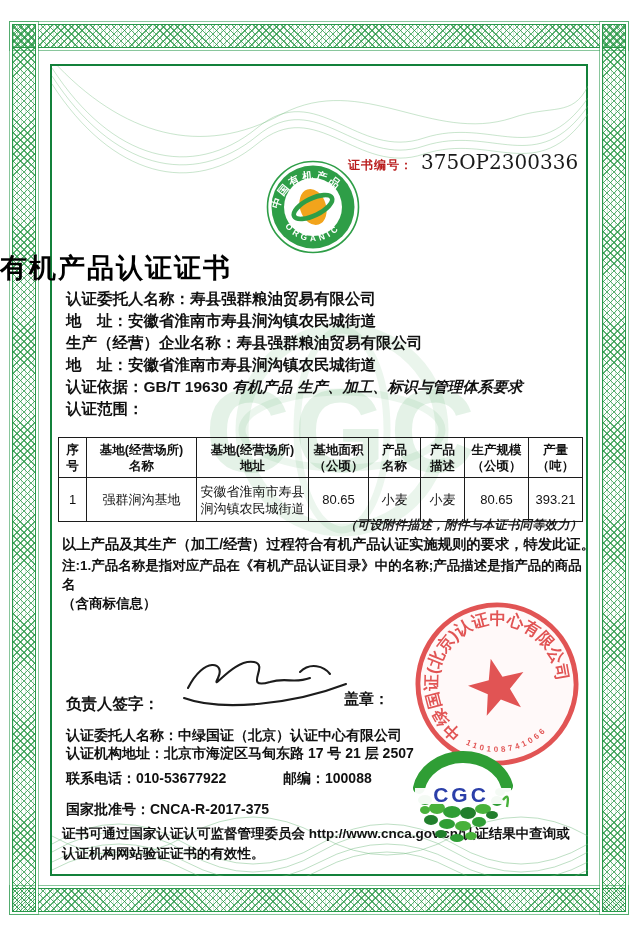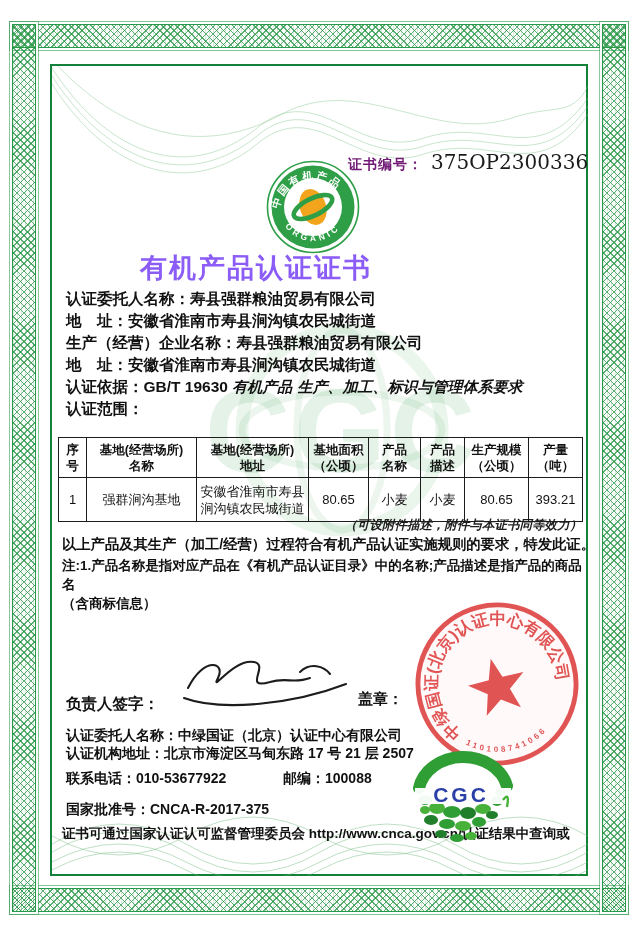--- a/index.html
+++ b/index.html
@@ -27,44 +27,44 @@
     position:absolute; z-index:2; left:50px; top:64px; width:538px; height:812px;
     border:2.5px solid #13813a;
   }
   
   .wm { position:absolute; pointer-events:none; }
   
   .abs { position:absolute; z-index:5; }
   .nowrap { white-space:nowrap; }
   .kai { font-family:"DejaVu Serif", serif; font-style:italic; font-weight:600; }
   .certline { left:348px; top:150px; display:flex; align-items:baseline; }
-  .cert-label { font-size:14px; font-weight:bold; color:#701a75; letter-spacing:1px;text-align:right; }
+  .cert-label { font-size:12px; font-weight:bold; color:#b91c1c; letter-spacing:1px;text-align:right; }
   .cert-value { font-size:20px; font-family:"DejaVu Serif", serif; color:#1a1a1a; margin-left:8px; }
-  .title { left:0; top:250px; width:512px; text-align:center;
-           font-size:27px; font-weight:bold; letter-spacing:2px; color:#8b5cf6; }
+  .title { left:0; top:250px; width:512px; text-align:left;
+           font-size:27px; font-weight:bold; letter-spacing:2px; color:#000000; }
   .infoblock { left:66px; top:288px; width:512px; font-size:15.5px; line-height:22px; font-weight:bold; }
   .infoblock .val { font-weight:bold; }
   .infoblock .kai { font-size:15px; }
   
   table.scope { position:absolute; z-index:5; left:58px; top:437px; width:524px;
     border-collapse:collapse; table-layout:fixed; }
   table.scope th, table.scope td {
     border:1.4px solid #1c1c1c; text-align:center; vertical-align:middle;
     white-space:pre-line; padding:1px 2px; background:transparent;
   }
   table.scope th { font-size:12.5px; font-weight:bold; height:40px; line-height:16px; }
   table.scope td { font-size:13px; height:44px; line-height:17px; }
   .attach-note { left:58px; top:517px; width:524px; text-align:right;
     font-size:12.5px; color:#1d1d1d; }
   .statement { left:62px; top:535px; width:522px; font-size:14.3px; font-weight:bold; }
   .note { left:62px; top:556px; width:520px; font-size:13.5px; font-weight:bold;
     line-height:19px; white-space:pre-line; }
   .dates { left:66px; top:580px; font-size:15.5px; font-weight:bold; line-height:22.4px; }
   .signer-label { left:66px; top:694px; font-size:15.5px; font-weight:bold; }
-  .seal-label { left:358px; top:690px; font-size:15px; font-weight:bold; }
+  .seal-label { left:344px; top:690px; font-size:15px; font-weight:bold; }
   .agency { left:66px; top:727px; width:360px; font-size:14px; font-weight:bold; }
   .agency .row { position:relative; }
   .agency .r1 { margin-top:0; }
   .agency .r2 { }
   .agency .r3 { margin-top:7px; }
   .agency .postcode { position:absolute; left:217px; top:0; }
   .agency .r4 { margin-top:13px; }
   .footer { left:62px; top:824px; width:520px; font-size:13.5px; font-weight:bold; line-height:20px; }
   svg text { font-family:"Liberation Sans", sans-serif; }
 </style>
@@ -267,15 +267,16 @@
       <ellipse cx="20" cy="62" rx="5" ry="4" fill="#48b13a"></ellipse>
       <ellipse cx="95" cy="44" rx="5" ry="4" fill="#2f9e35"></ellipse>
     </g>
     <rect x="10" y="40" width="96" height="16" fill="#ffffff" opacity="0.95"></rect>
     <text x="56" y="54" text-anchor="middle" font-size="21" font-weight="bold" fill="#2b3fa9" letter-spacing="3">CGC</text>
     <path d="M98,52 q7,-9 4,7" fill="none" stroke="#48b13a" stroke-width="2.4"></path>
   </svg>
 
   <div class="abs footer">
     <div class="nowrap">证书可通过国家认证认可监督管理委员会 http://www.cnca.gov.cn/认证结果中查询或</div>
+    <div class="nowrap">认证机构网站验证证书的有效性。</div>
   </div>
 
 </div>
 
 </body></html>

